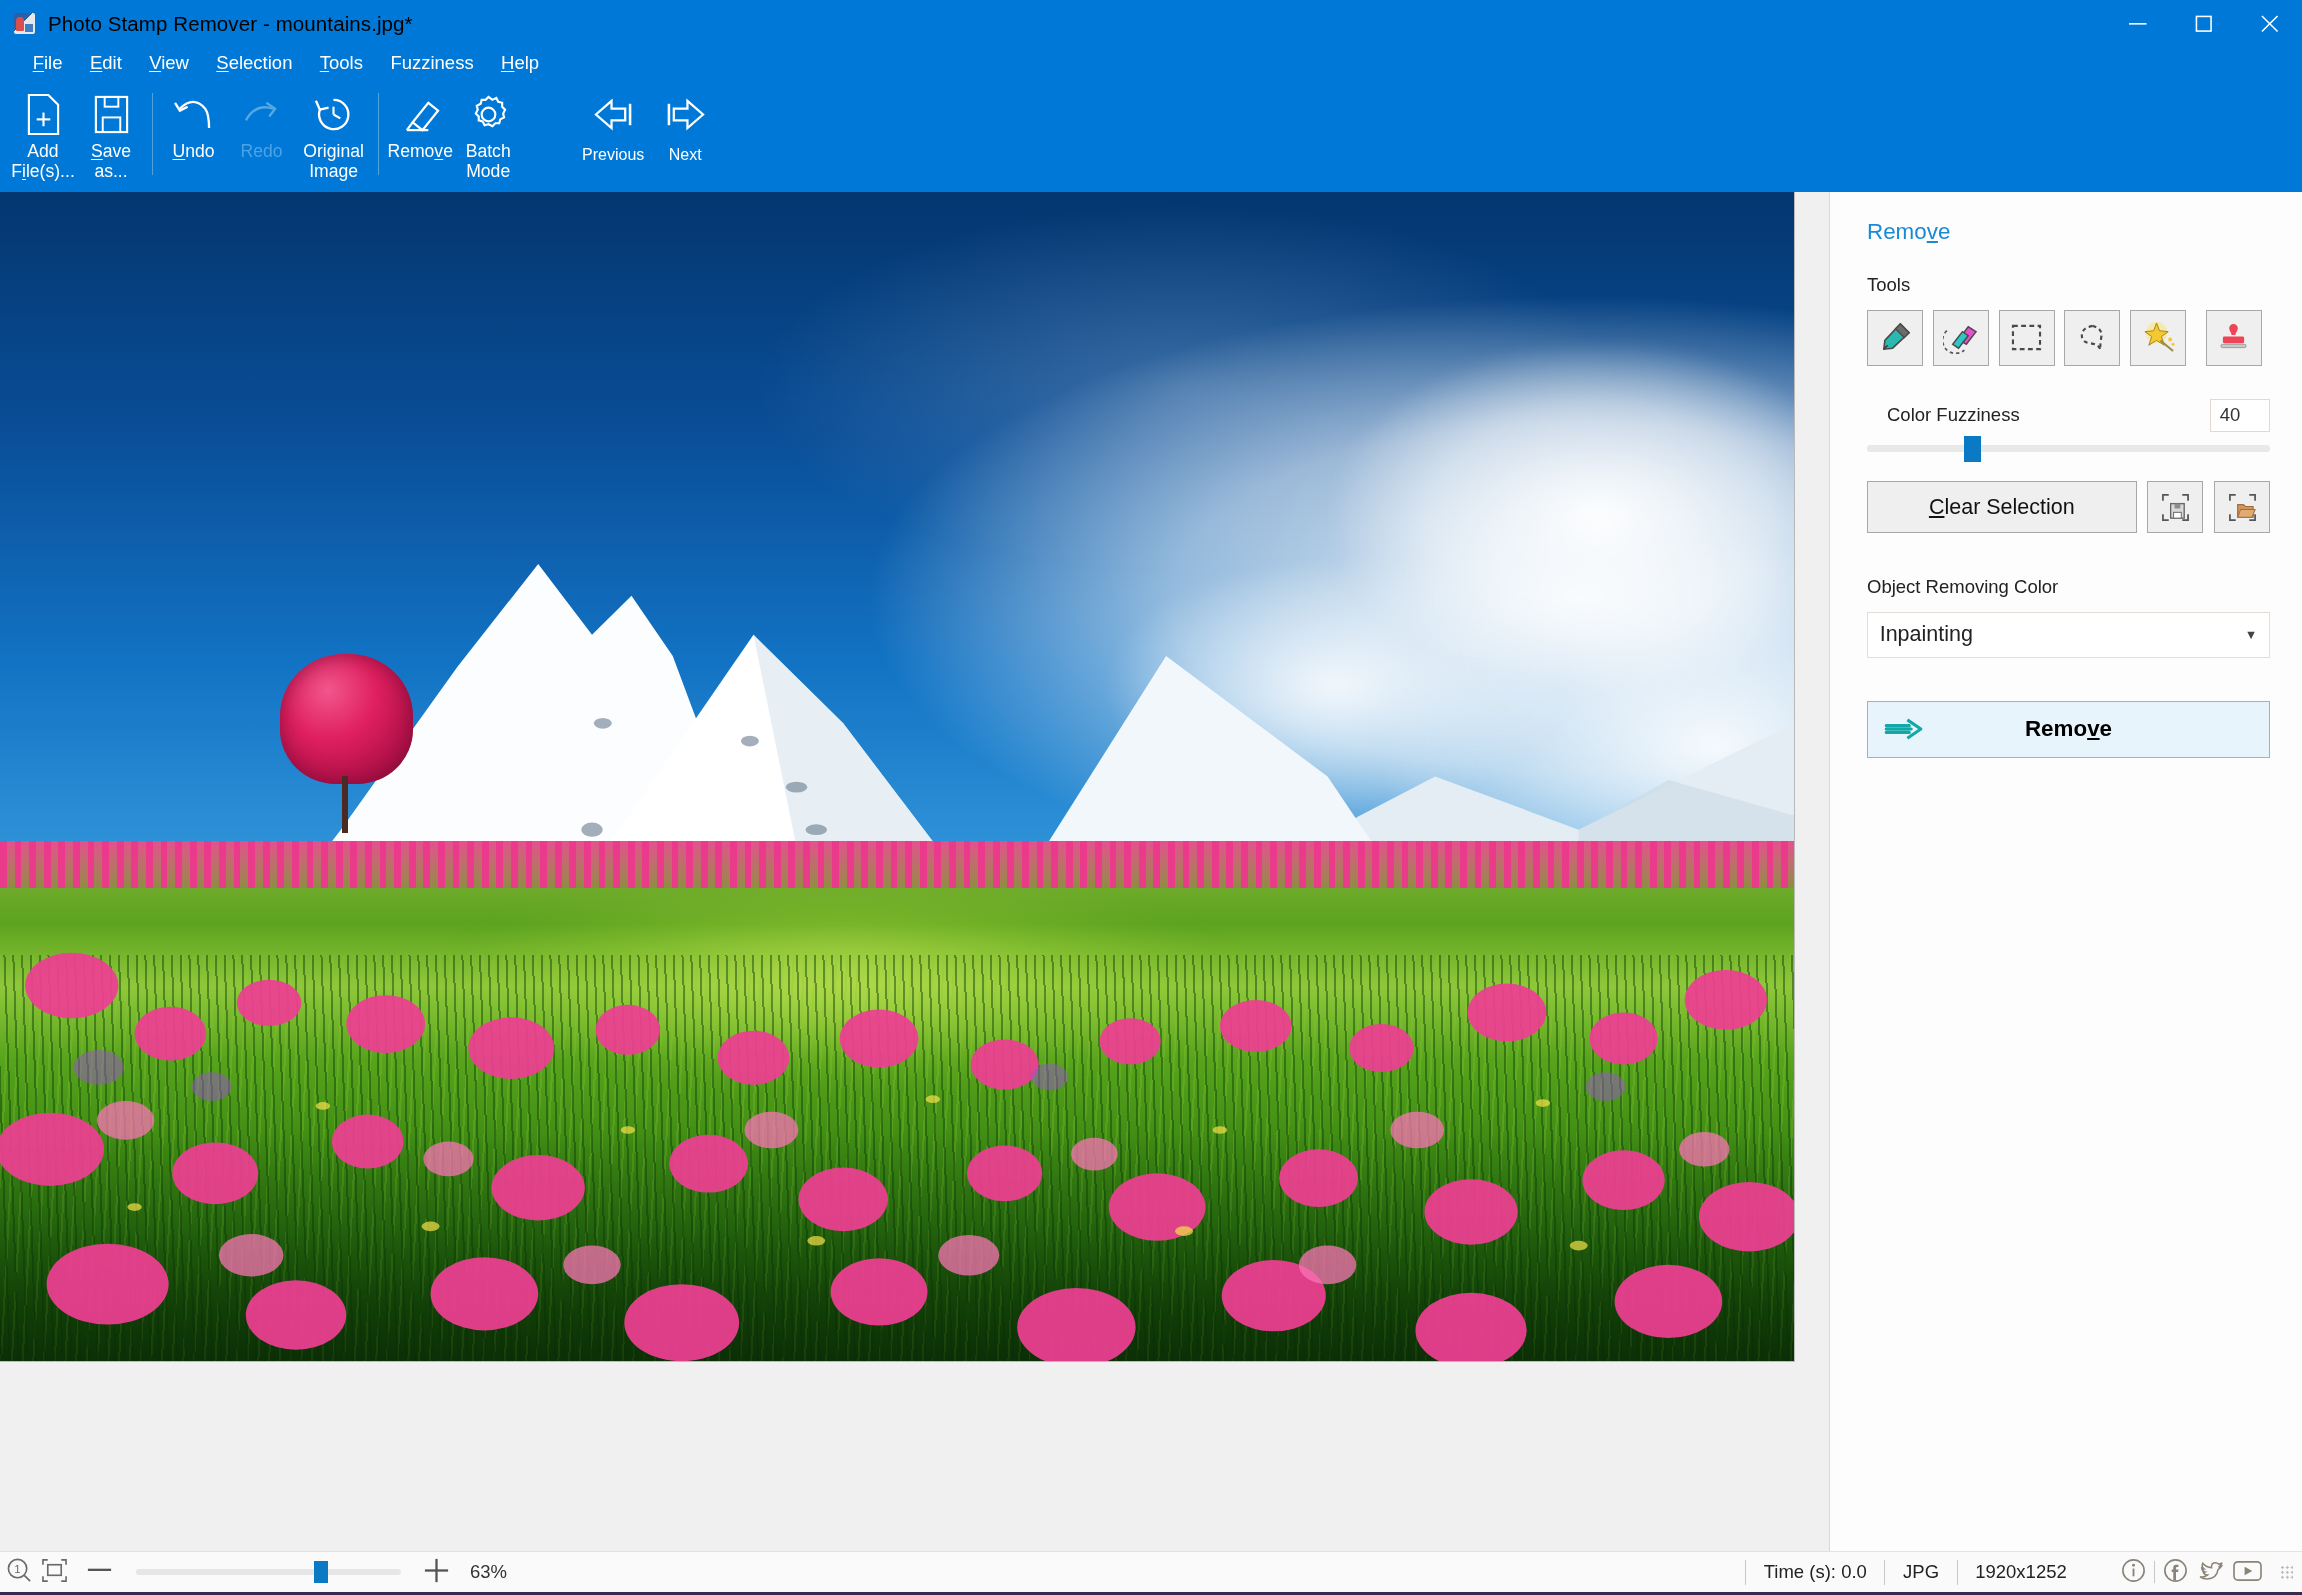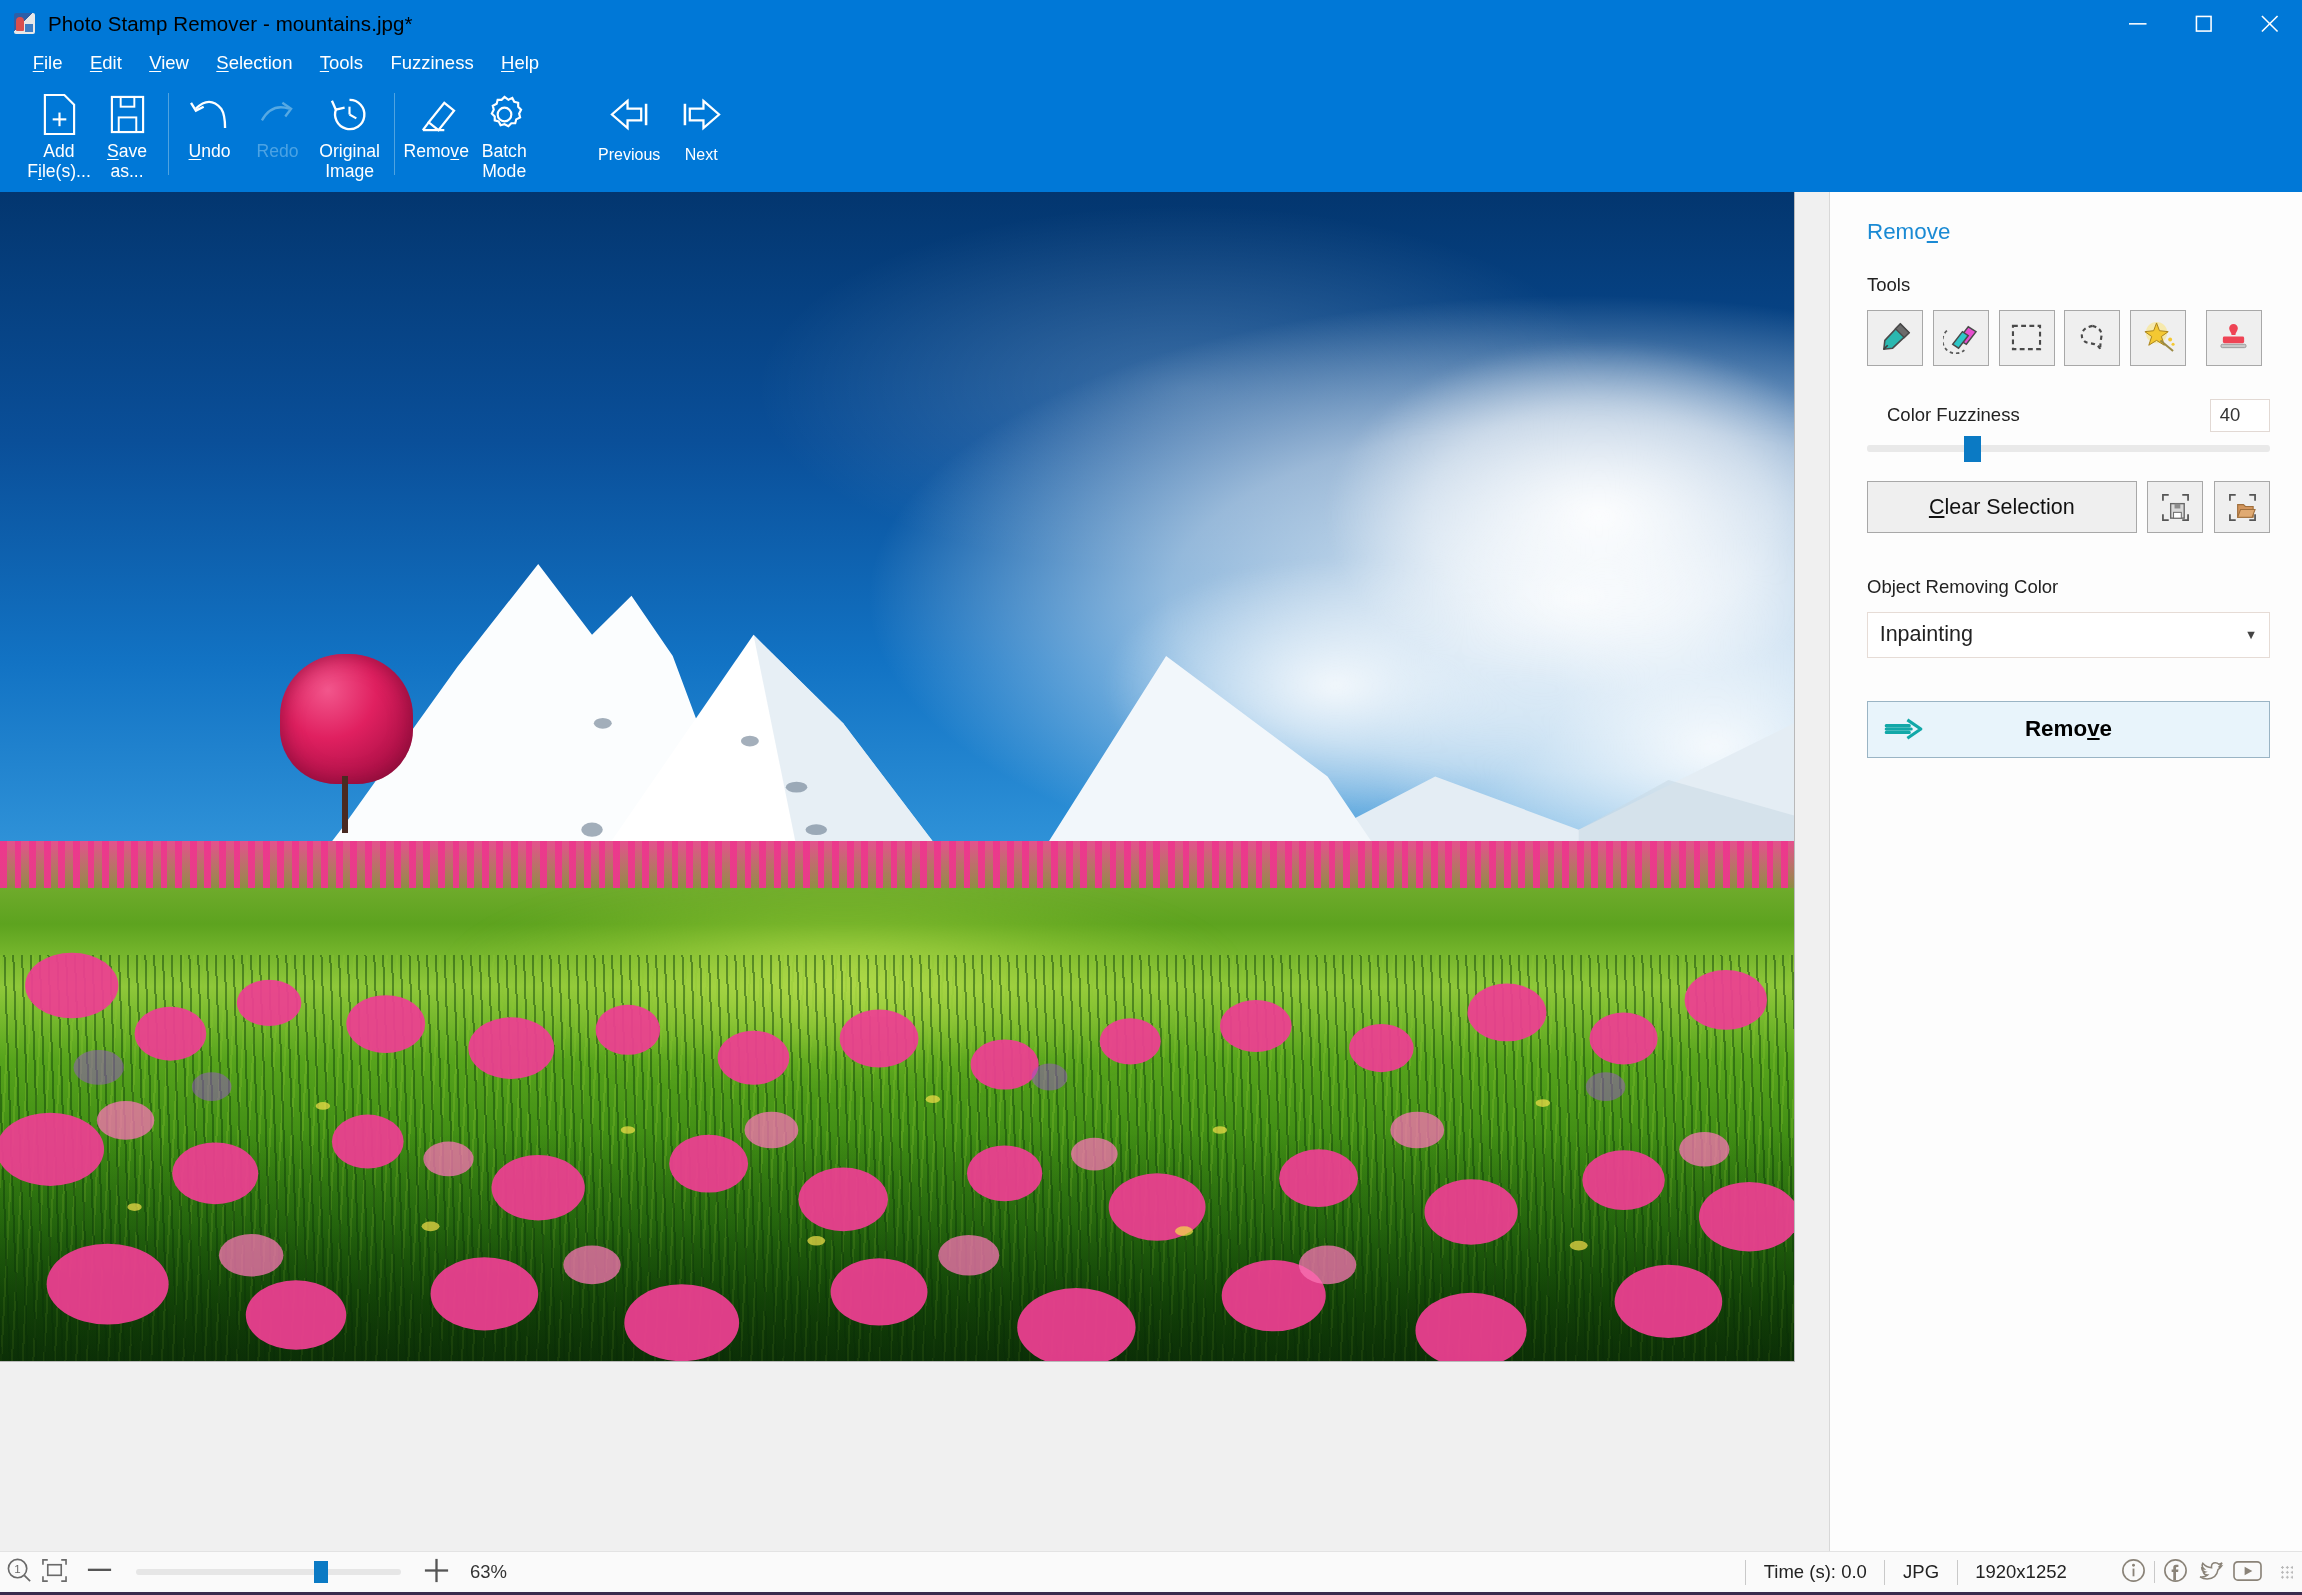--- a/index.html
+++ b/index.html
@@ -52,21 +52,21 @@
     flex: 0 0 32px;
   }
   .menuitem {
     color:#fff; font-size:18.5px; padding:0 13.7px; white-space:nowrap;
   }
   .menuitem u { text-decoration: underline; text-underline-offset: 2px; }
 
   
   .toolbar {
     height: 113px; background:#0078d7;
-    display:flex; align-items:flex-start; padding-left:25px;
+    display:flex; align-items:flex-start; padding-left:9px;
     flex: 0 0 113px;
   }
   .tb-item {
     width:68px; min-width:68px; height:105px;
     display:flex; flex-direction:column; align-items:center;
     padding-top:11.7px;
   }
   .tb-item.wide { width:76px; min-width:76px; }
   .tb-ico { height:47px; display:flex; align-items:center; justify-content:center; }
   .tb-lbl {

